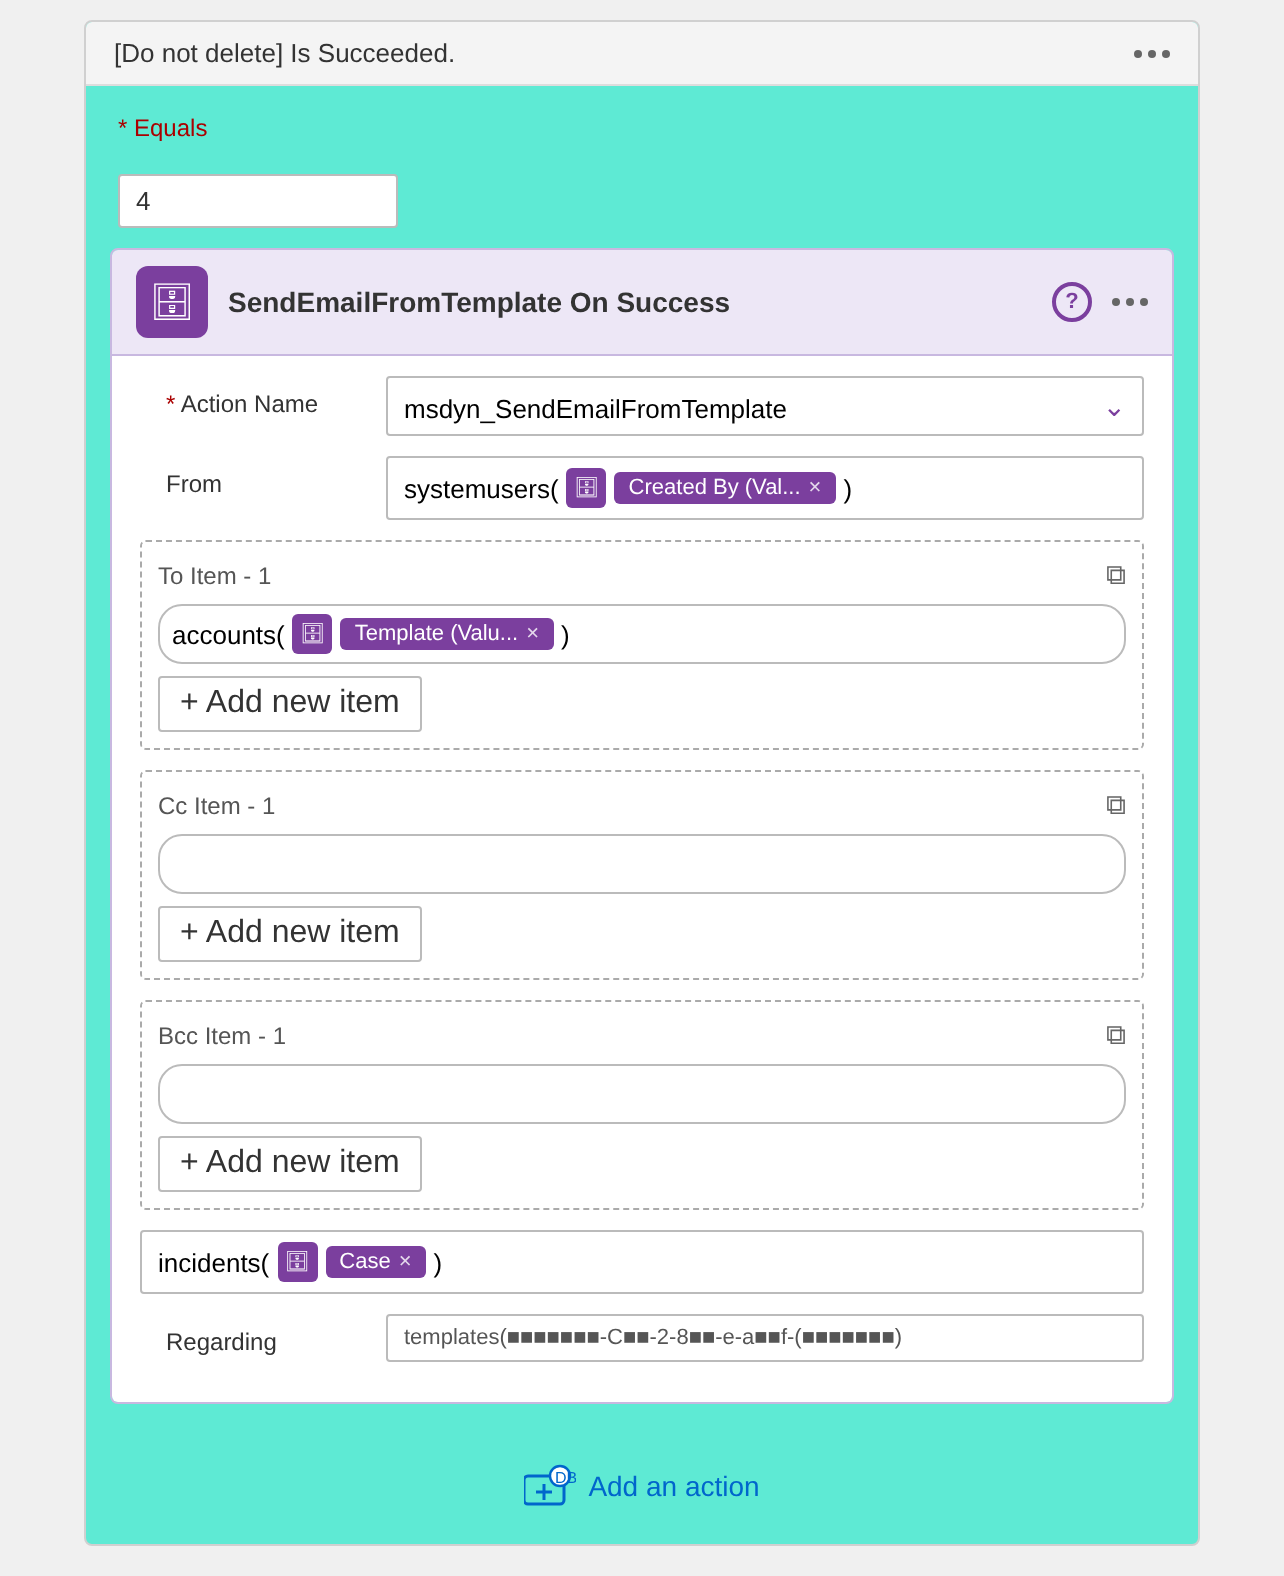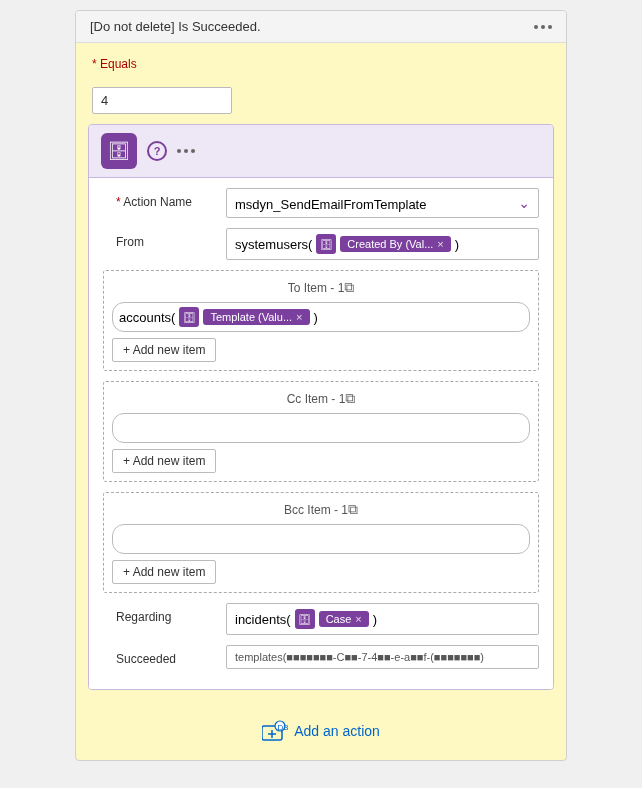--- a/index.html
+++ b/index.html
@@ -7,22 +7,22 @@
       font-family: 'Segoe UI', Arial, sans-serif;
       font-size: 13px;
       background: #f0f0f0;
       display: flex;
       justify-content: center;
       align-items: flex-start;
       min-height: 788px;
       padding: 10px;
     }
     .outer-card {
-      width: 492px;
-      background: #fef9c3;
+      width: 558px;
+      background: #5eead4;
       border: 1px solid #d0d0d0;
       border-radius: 4px;
       overflow: hidden;
     }
     
     .header-bar {
       display: flex;
       justify-content: space-between;
       align-items: center;
       background: #f4f4f4;
@@ -165,21 +165,21 @@
     }
     
     .item-section {
       border: 1px dashed #aaa;
       border-radius: 3px;
       padding: 8px;
       margin-bottom: 10px;
     }
     .item-section-header {
       display: flex;
-      justify-content: center;
+      justify-content: space-between;
       align-items: center;
       margin-bottom: 6px;
     }
     .item-section-label {
       font-size: 12px;
       color: #555;
     }
     .copy-icon {
       cursor: pointer;
       color: #666;
@@ -196,21 +196,21 @@
       gap: 4px;
       flex-wrap: wrap;
     }
     .add-new-item-btn {
       display: inline-flex;
       align-items: center;
       gap: 4px;
       border: 1px solid #bbb;
       background: white;
       padding: 4px 10px;
-      font-size: 12px;
+      font-size: 16px;
       color: #333;
       border-radius: 2px;
       cursor: pointer;
     }
     
     .add-action-footer {
       display: flex;
       justify-content: center;
       align-items: flex-start;
       padding: 18px;
@@ -255,20 +255,21 @@
   <div class="equals-section">
     <div class="equals-label">* Equals</div>
     <input class="equals-input" type="text" value="4" style="">
   </div>
 
   <div class="action-card">
     <div class="action-header">
       <div class="action-icon">
         <span class="db-icon">🗄</span>
       </div>
+      <span class="action-title">SendEmailFromTemplate On Success</span>
       <div class="action-header-icons">
         <div class="help-icon">
           <span>?</span>
         </div>
         <div class="dots-menu">
           <div class="dot"></div>
             <div class="dot"></div>
             <div class="dot"></div>
         </div>
       </div>
@@ -332,38 +333,37 @@
       <div class="item-section">
         <div class="item-section-header">
           <span class="item-section-label">Bcc Item - 1</span>
           <span class="copy-icon">⧉</span>
         </div>
         <div class="item-input-area" style="min-height:30px;"></div>
         <button class="add-new-item-btn">+ Add new item</button>
       </div>
 
       <div class="field-row">
-        <span class="field-label">Regarding</span>
         <div class="from-input">
           <span>incidents(</span>
           <div class="action-icon" style="width:20px;height:20px;border-radius:3px;">
             <span style="color:white;font-size:10px;">🗄</span>
           </div>
           <span class="tag-pill">
             <span>Case</span>
             <span class="close-x">×</span>
           </span>
           <span> )</span>
         </div>
       </div>
 
       <div class="field-row">
-        <span class="field-label">Succeeded</span>
+        <span class="field-label">Regarding</span>
         <div class="from-input">
-          <span style="font-size:11px;color:#555;">templates(■■■■■■■-C■■-7-4■■-e-a■■f-(■■■■■■■)</span>
+          <span style="font-size:11px;color:#555;">templates(■■■■■■■-C■■-2-8■■-e-a■■f-(■■■■■■■)</span>
         </div>
       </div>
 
     </div>
   </div>
 
   <div class="add-action-footer">
     <button class="add-action-btn">
       <span style="display:inline-flex;align-items:center;gap:2px;">
         <svg width="26" height="22" viewBox="0 0 26 22">

